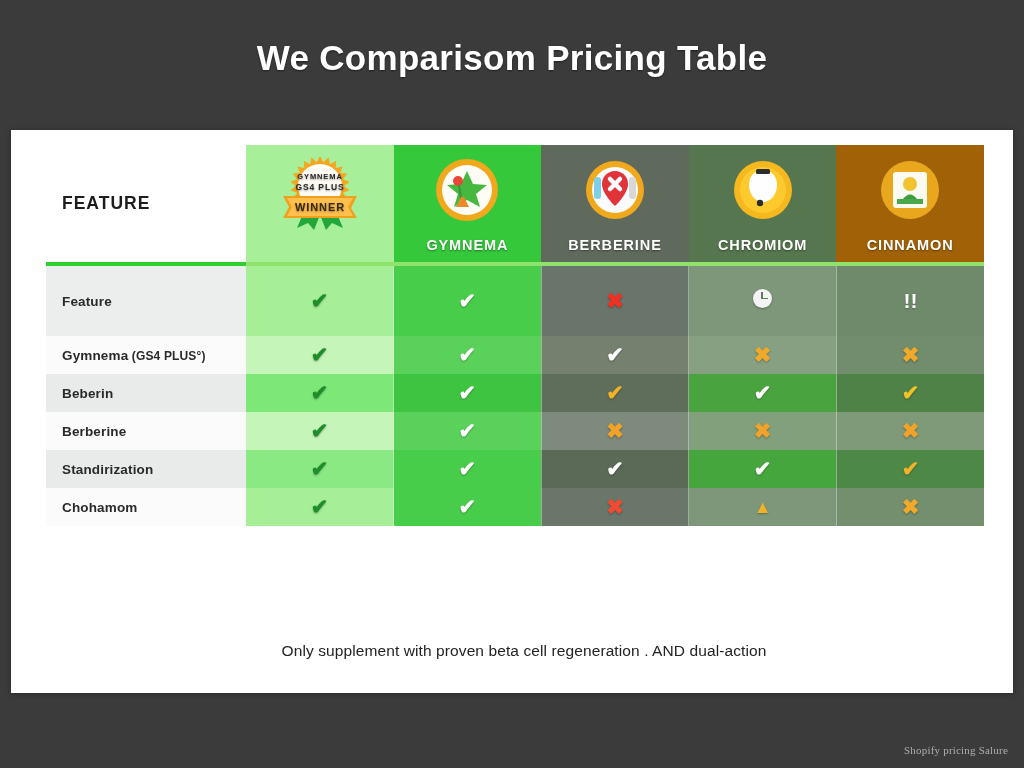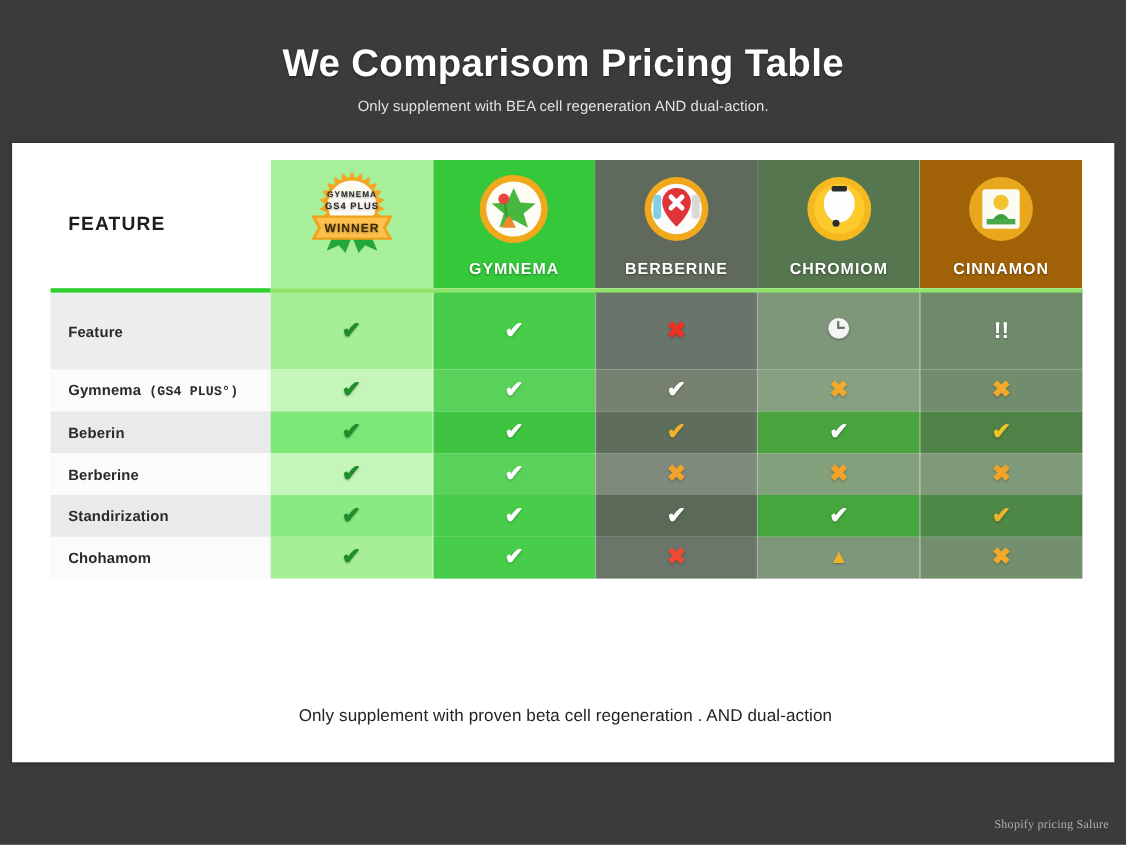--- a/index.html
+++ b/index.html
@@ -92,61 +92,60 @@
     border-right:1px solid rgba(255,255,255,.38);
   }
   tbody td:last-child{border-right:none;}
   tbody tr:first-child td{height:70px;}
   td.feat-cell{
     text-align:left;font-size:13.5px;color:#2a2a2a;
     font-weight:bold;padding-left:16px;
     border-right:none;
     letter-spacing:.15px;
   }
-  td.feat-cell .sub{font-weight:bold;font-size:12px;font-family:Liberation Mono, monospace;}
+  td.feat-cell .sub{font-weight:bold;font-size:12px;}
   .mark{
     display:inline-block;line-height:1;
     font-size:21px;font-weight:bold;
     text-shadow:0 1px 2px rgba(0,0,0,.30);
   }
   .mark.small{font-size:18px;}
   
   .clock{
     display:inline-block;width:19px;height:19px;border-radius:50%;
     background:#f4f4f4;position:relative;
     box-shadow:0 1px 2px rgba(0,0,0,.3);
   }
   .clock:before,.clock:after{
     content:"";position:absolute;background:#5e7a57;
   }
   .clock:before{width:1.6px;height:7px;left:8.4px;top:3px;}
   .clock:after{width:6px;height:1.6px;left:9px;top:8.5px;}
 
   
   #note{
-    position:absolute;left:34px;top:512px;width:938px;
+    position:absolute;left:44px;top:512px;width:938px;
     text-align:center;color:#232323;font-size:15.5px;
     letter-spacing:.1px;
   }
   
   #watermark{
     position:absolute;right:16px;bottom:12px;
     color:#d8d8d8;font-size:11px;opacity:.72;
     font-family:"Liberation Serif",serif;
     letter-spacing:.2px;
   }
   
   .badge-svg{display:block;}
 </style>
 </head>
 <body>
 
 <div id="header">
   <h1 id="title">We Comparisom Pricing Table</h1>
-  <p id="subtitle">Only supplement with BEA cell regeneration AND dual-action.</p>
 </div>
 
 <div id="card">
 
   <table id="table">
     <colgroup id="cols">
         <col class="c-feat">
         <col class="c-col">
         <col class="c-col">
         <col class="c-col">

